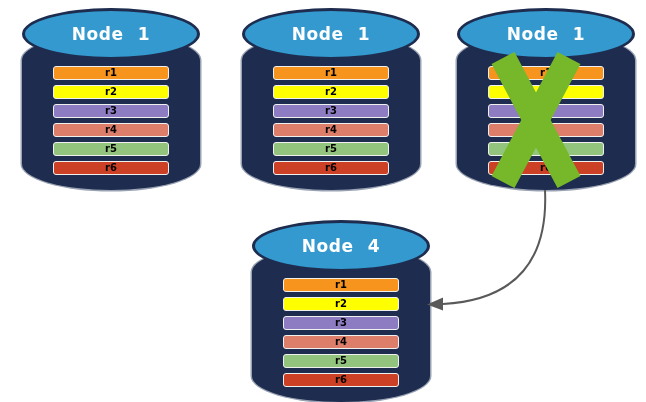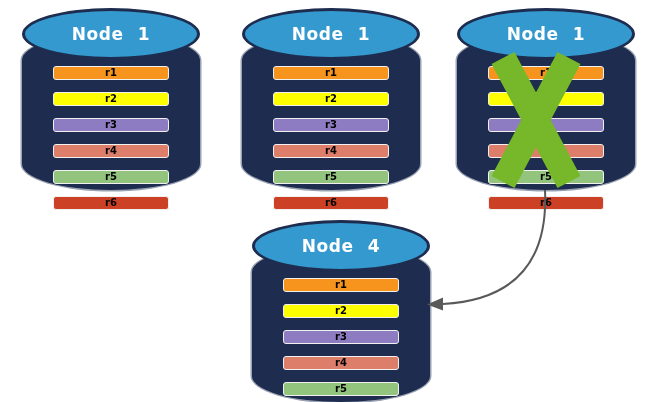--- a/index.html
+++ b/index.html
@@ -25,21 +25,21 @@
     border-radius:50%;
     box-sizing:border-box;
     display:flex; align-items:center; justify-content:center;
   }
   .node-label {
     color:#ffffff; font-weight:bold; font-size:17px; letter-spacing:0.5px;
     word-spacing:8px; text-align:center; user-select:none;
   }
   .rows {
     position:absolute; left:31px; top:58px; width:116px;
-    display:flex; flex-direction:column; gap:12px;
+    display:flex; flex-direction:column; gap:5px;
   }
   .row {
     height:14px; box-sizing:border-box;
     border:1px solid #f0f0ee; border-radius:3px;
     display:flex; align-items:center; justify-content:center;
     font-size:10px; font-weight:bold; color:#000000; line-height:1;
   }
   .x-mark { position:absolute; left:37px; top:42px; overflow:visible; }
   .arrow-layer { position:absolute; left:0; top:0; width:646px; height:402px; pointer-events:none; }
 </style>

